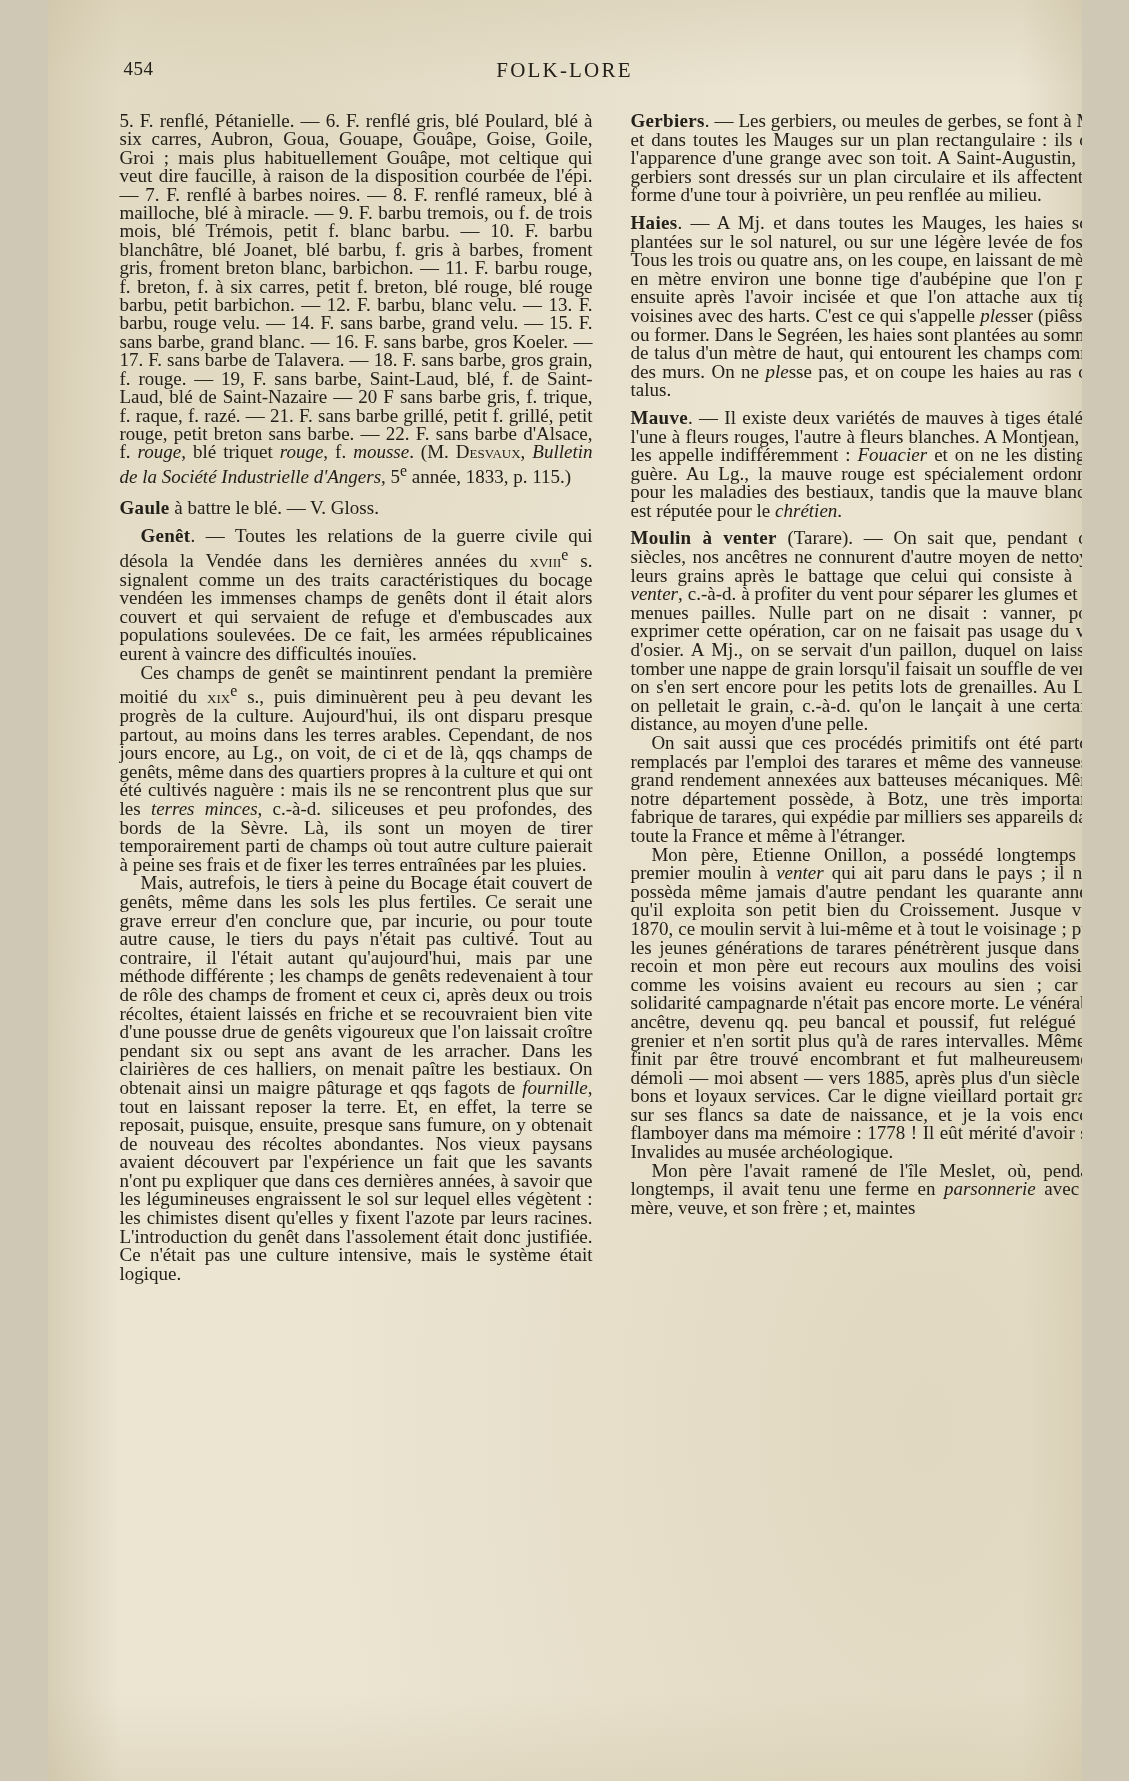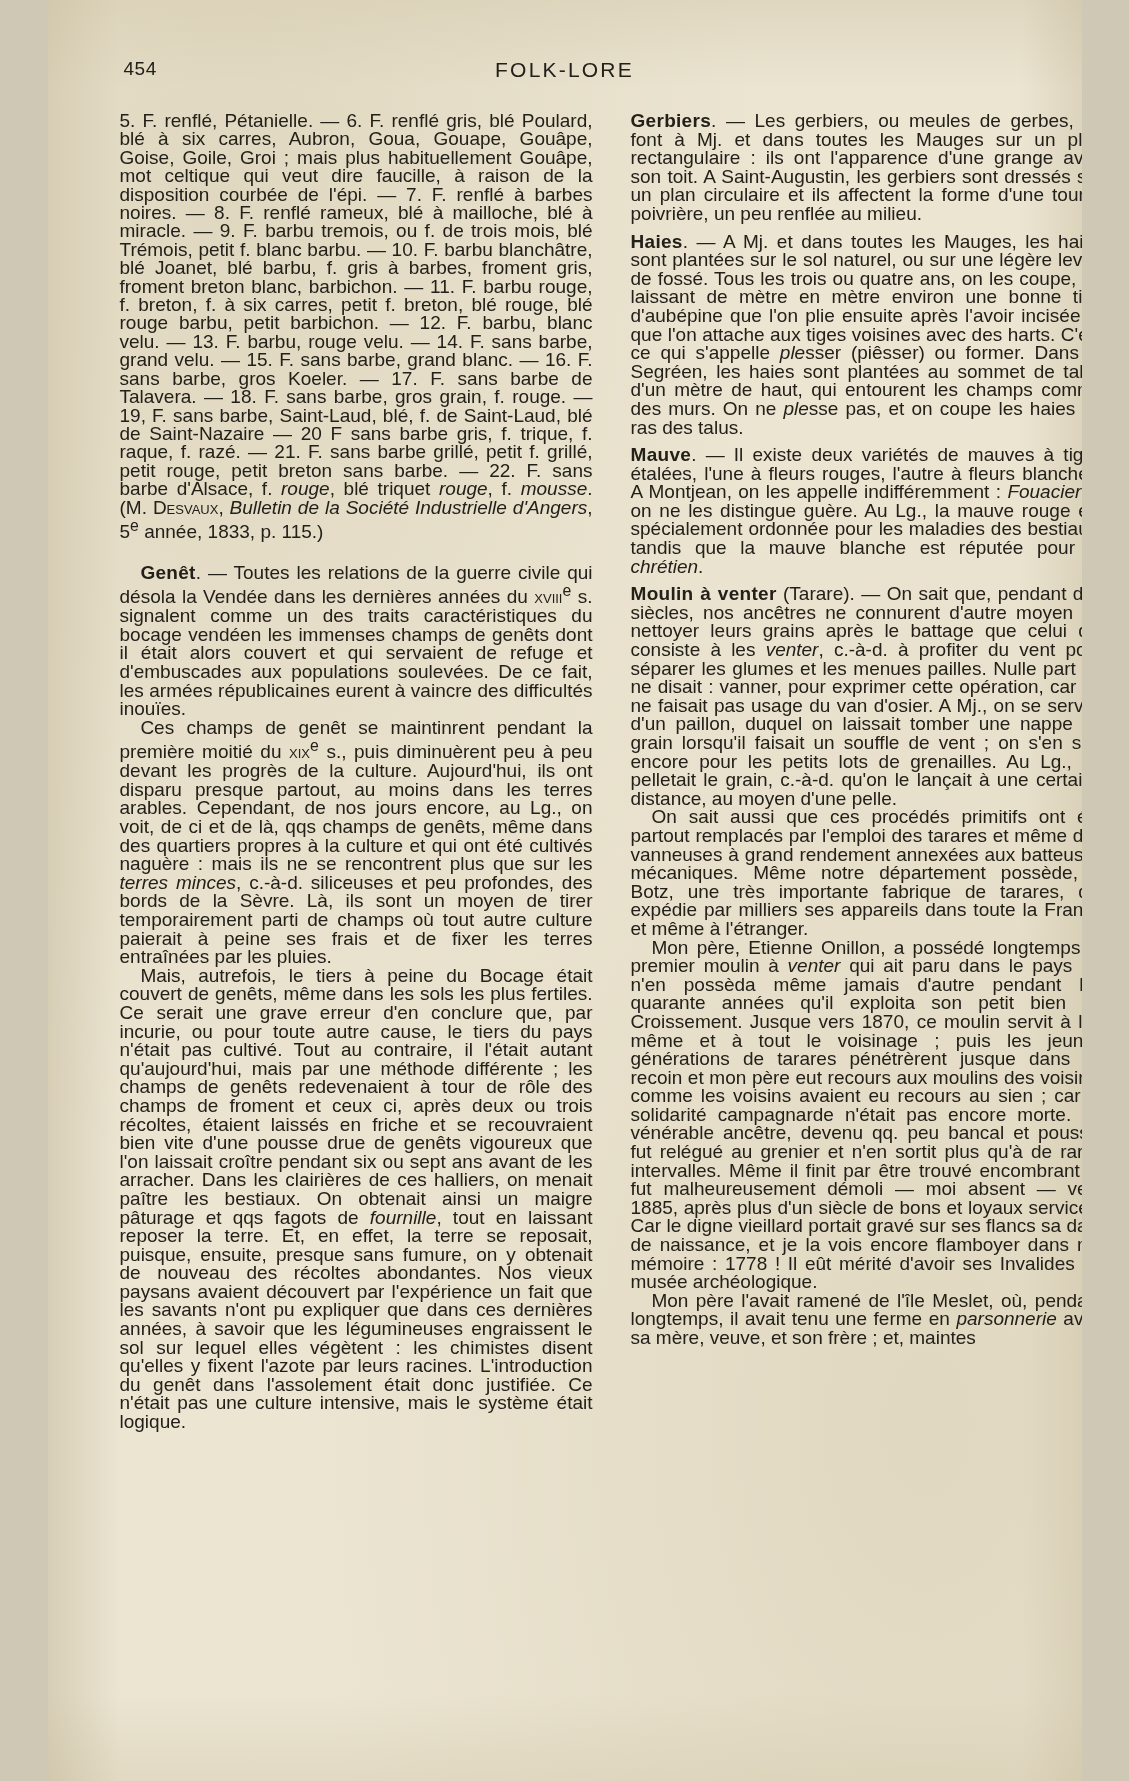--- a/index.html
+++ b/index.html
@@ -13,21 +13,21 @@
     height: 1781px;
     margin: 0 auto;
     background: #ece5d2;
     background-image:
       radial-gradient(ellipse at 18% 12%, rgba(214,204,176,0.55) 0%, rgba(236,229,210,0) 45%),
       radial-gradient(ellipse at 85% 80%, rgba(210,199,170,0.45) 0%, rgba(236,229,210,0) 50%),
       linear-gradient(90deg, rgba(190,178,148,0.45) 0%, rgba(236,229,210,0) 7%),
       linear-gradient(270deg, rgba(190,178,148,0.35) 0%, rgba(236,229,210,0) 6%),
       linear-gradient(180deg, rgba(200,189,158,0.35) 0%, rgba(236,229,210,0) 5%),
       linear-gradient(0deg, rgba(200,189,158,0.3) 0%, rgba(236,229,210,0) 5%);
-    font-family: Liberation Sans, sans-serif;
+    font-family: Liberation Serif, serif;
     color: #23201a;
     overflow: hidden;
     box-sizing: border-box;
   }
   .header {
     position: absolute;
     top: 58px;
     left: 0;
     width: 100%;
     height: 26px;
@@ -91,20 +91,21 @@
   <div class="header">
     <div class="folio">454</div>
     <div class="running-title">FOLK-LORE</div>
   </div>
 
   <div class="columns">
 
     <div class="col">
       <p class="noindent tight">5. F. renflé, Pétanielle. — 6. F. renflé gris, blé Poulard, blé à six carres, Aubron, Goua, Gouape, Gouâpe, Goise, Goile, Groi ; mais plus habituellement Gouâpe, mot celtique qui veut dire faucille, à raison de la disposition courbée de l'épi. — 7. F. renflé à barbes noires. — 8. F. renflé rameux, blé à mailloche, blé à miracle. — 9. F. barbu tremois, ou f. de trois mois, blé Trémois, petit f. blanc barbu. — 10. F. barbu blanchâtre, blé Joanet, blé barbu, f. gris à barbes, froment gris, froment breton blanc, barbichon. — 11. F. barbu rouge, f. breton, f. à six carres, petit f. breton, blé rouge, blé rouge barbu, petit barbichon. — 12. F. barbu, blanc velu. — 13. F. barbu, rouge velu. — 14. F. sans barbe, grand velu. — 15. F. sans barbe, grand blanc. — 16. F. sans barbe, gros Koeler. — 17. F. sans barbe de Talavera. — 18. F. sans barbe, gros grain, f. rouge. — 19, F. sans barbe, Saint-Laud, blé, f. de Saint-Laud, blé de Saint-Nazaire — 20 F sans barbe gris, f. trique, f. raque, f. razé. — 21. F. sans barbe grillé, petit f. grillé, petit rouge, petit breton sans barbe. — 22. F. sans barbe d'Alsace, f. <i>rouge</i>, blé triquet <i>rouge</i>, f. <i>mousse</i>. (M. <span class="sc">Desvaux</span>, <i>Bulletin de la Société Industrielle d'Angers</i>, 5<sup>e</sup> année, 1833, p. 115.)</p>
       <div class="gap-md"></div>
+      <p class="noindent"><span class="entry-term">Gaule</span> à battre le blé. — V. Gloss.</p>
       <div class="gap-sm"></div>
       <p><span class="entry-term">Genêt</span>. — Toutes les relations de la guerre civile qui désola la Vendée dans les dernières années du <span class="sc">xviii</span><sup>e</sup> s. signalent comme un des traits caractéristiques du bocage vendéen les immenses champs de genêts dont il était alors couvert et qui servaient de refuge et d'embuscades aux populations soulevées. De ce fait, les armées républicaines eurent à vaincre des difficultés inouïes.</p>
       <p>Ces champs de genêt se maintinrent pendant la première moitié du <span class="sc">xix</span><sup>e</sup> s., puis diminuèrent peu à peu devant les progrès de la culture. Aujourd'hui, ils ont disparu presque partout, au moins dans les terres arables. Cependant, de nos jours encore, au Lg., on voit, de ci et de là, qqs champs de genêts, même dans des quartiers propres à la culture et qui ont été cultivés naguère : mais ils ne se rencontrent plus que sur les <i>terres minces</i>, c.-à-d. siliceuses et peu profondes, des bords de la Sèvre. Là, ils sont un moyen de tirer temporairement parti de champs où tout autre culture paierait à peine ses frais et de fixer les terres entraînées par les pluies.</p>
       <p>Mais, autrefois, le tiers à peine du Bocage était couvert de genêts, même dans les sols les plus fertiles. Ce serait une grave erreur d'en conclure que, par incurie, ou pour toute autre cause, le tiers du pays n'était pas cultivé. Tout au contraire, il l'était autant qu'aujourd'hui, mais par une méthode différente ; les champs de genêts redevenaient à tour de rôle des champs de froment et ceux ci, après deux ou trois récoltes, étaient laissés en friche et se recouvraient bien vite d'une pousse drue de genêts vigoureux que l'on laissait croître pendant six ou sept ans avant de les arracher. Dans les clairières de ces halliers, on menait paître les bestiaux. On obtenait ainsi un maigre pâturage et qqs fagots de <i>fournille</i>, tout en laissant reposer la terre. Et, en effet, la terre se reposait, puisque, ensuite, presque sans fumure, on y obtenait de nouveau des récoltes abondantes. Nos vieux paysans avaient découvert par l'expérience un fait que les savants n'ont pu expliquer que dans ces dernières années, à savoir que les légumineuses engraissent le sol sur lequel elles végètent : les chimistes disent qu'elles y fixent l'azote par leurs racines. L'introduction du genêt dans l'assolement était donc justifiée. Ce n'était pas une culture intensive, mais le système était logique.</p>
     </div>
 
     <div class="col">
       <p class="noindent"><span class="entry-term">Gerbiers</span>. — Les gerbiers, ou meules de gerbes, se font à Mj. et dans toutes les Mauges sur un plan rectangulaire : ils ont l'apparence d'une grange avec son toit. A Saint-Augustin, les gerbiers sont dressés sur un plan circulaire et ils affectent la forme d'une tour à poivrière, un peu renflée au milieu.</p>
       <div class="gap-sm"></div>
       <p class="noindent"><span class="entry-term">Haies</span>. — A Mj. et dans toutes les Mauges, les haies sont plantées sur le sol naturel, ou sur une légère levée de fossé. Tous les trois ou quatre ans, on les coupe, en laissant de mètre en mètre environ une bonne tige d'aubépine que l'on plie ensuite après l'avoir incisée et que l'on attache aux tiges voisines avec des harts. C'est ce qui s'appelle <i>ple</i>sser (piêsser) ou former. Dans le Segréen, les haies sont plantées au sommet de talus d'un mètre de haut, qui entourent les champs comme des murs. On ne <i>ple</i>sse pas, et on coupe les haies au ras des talus.</p>

